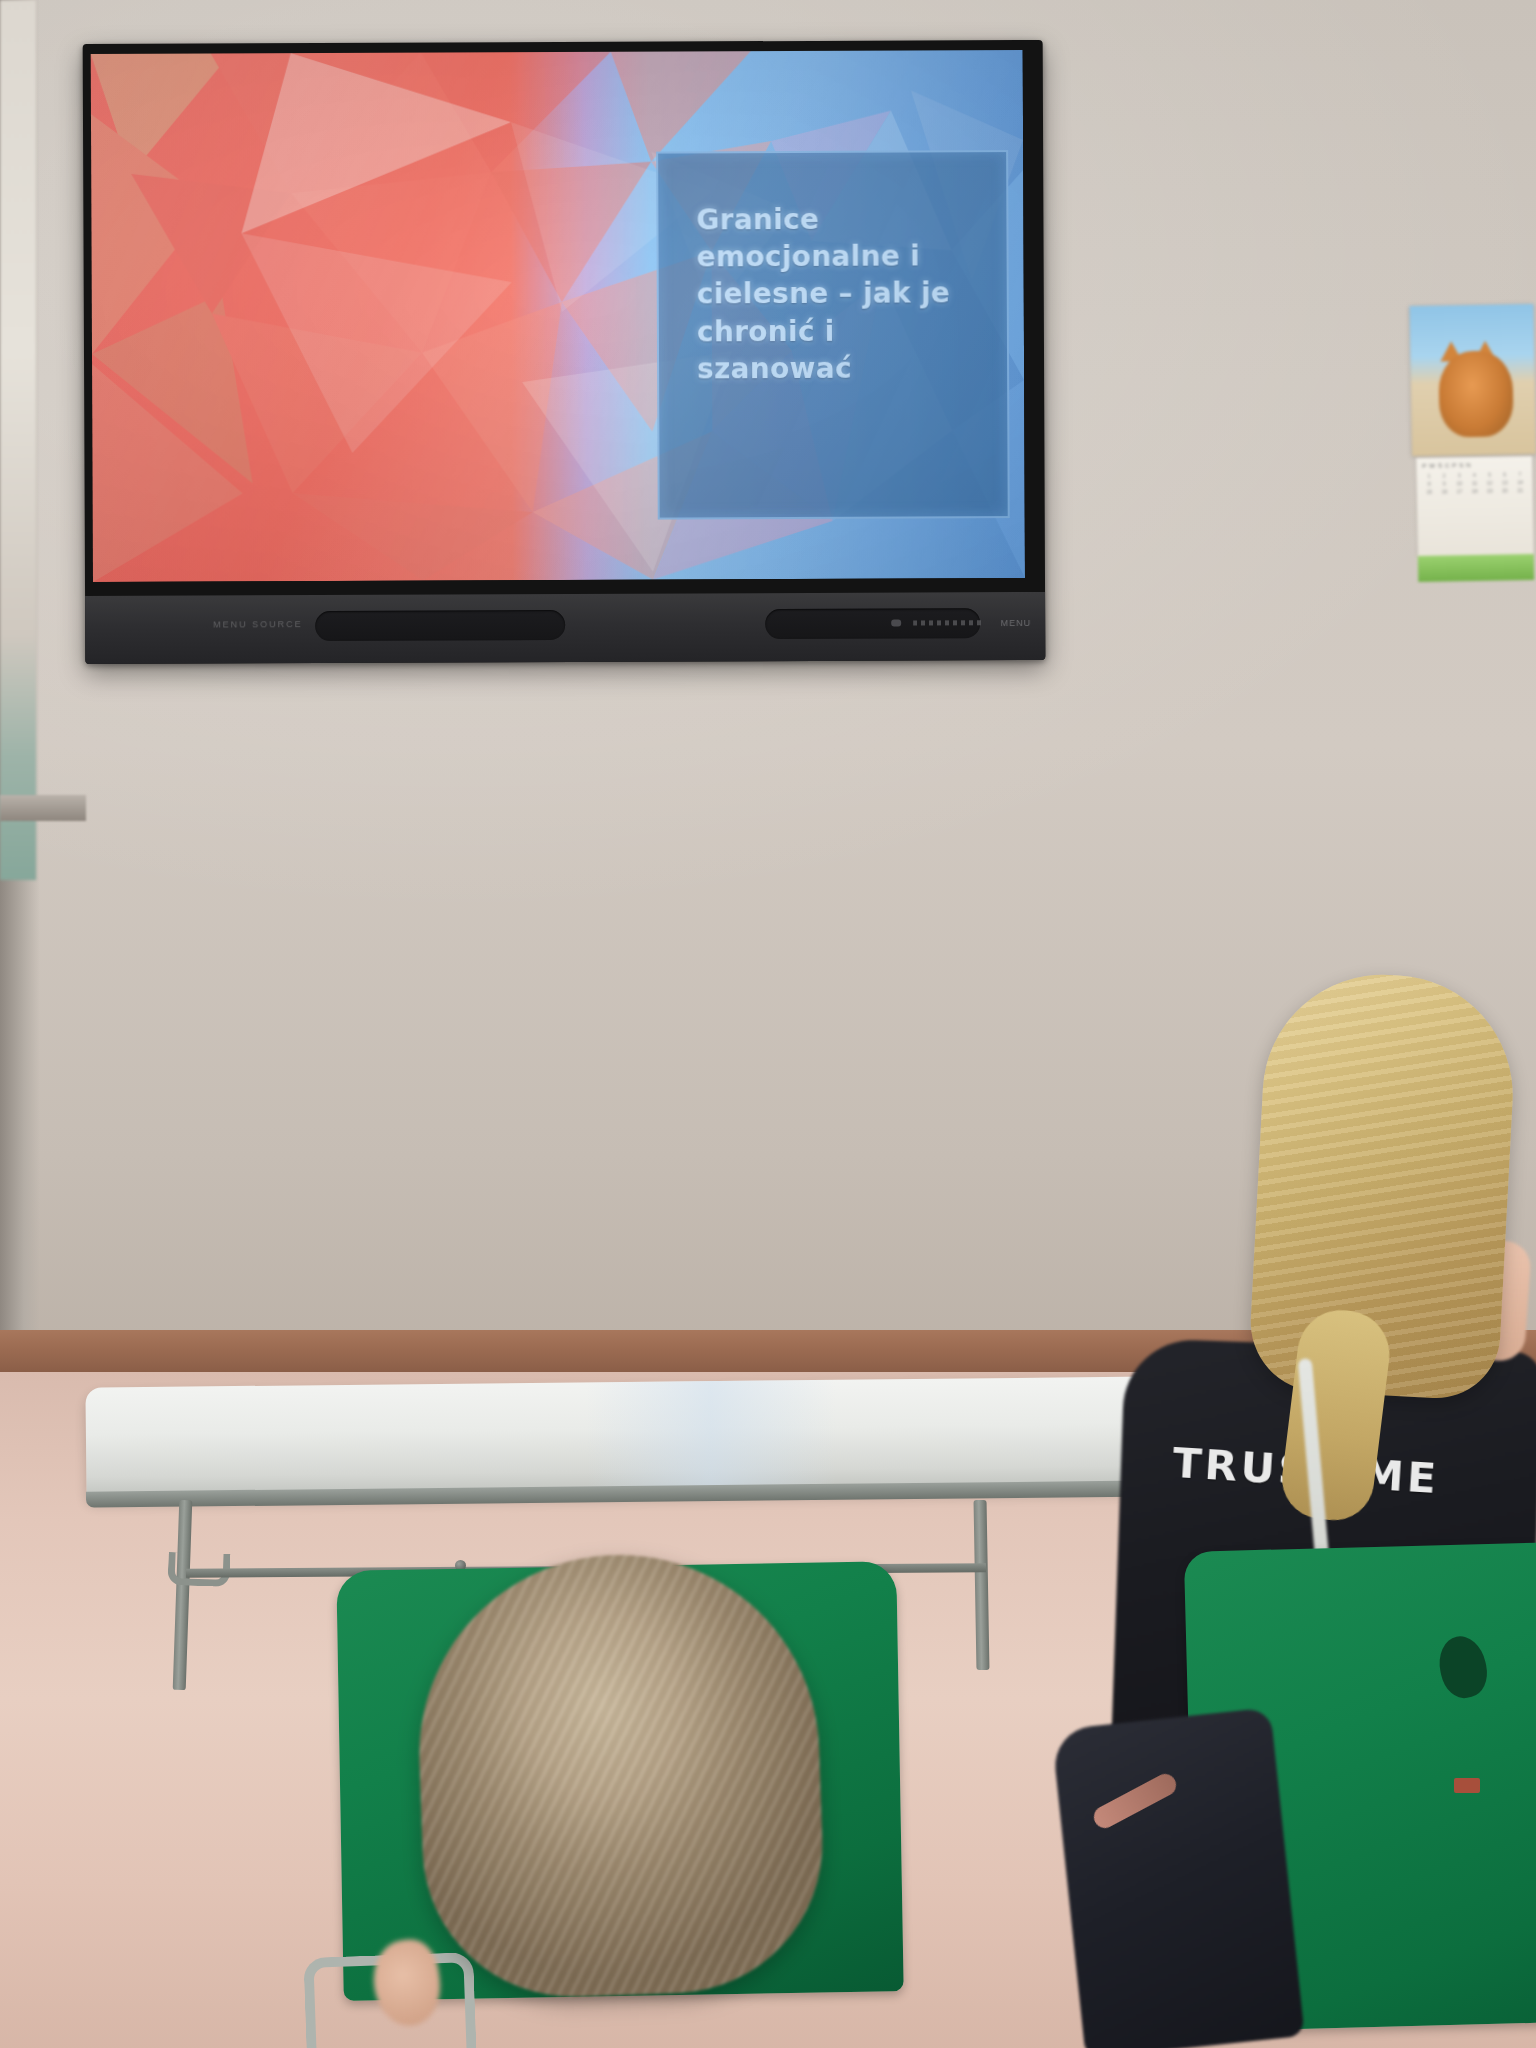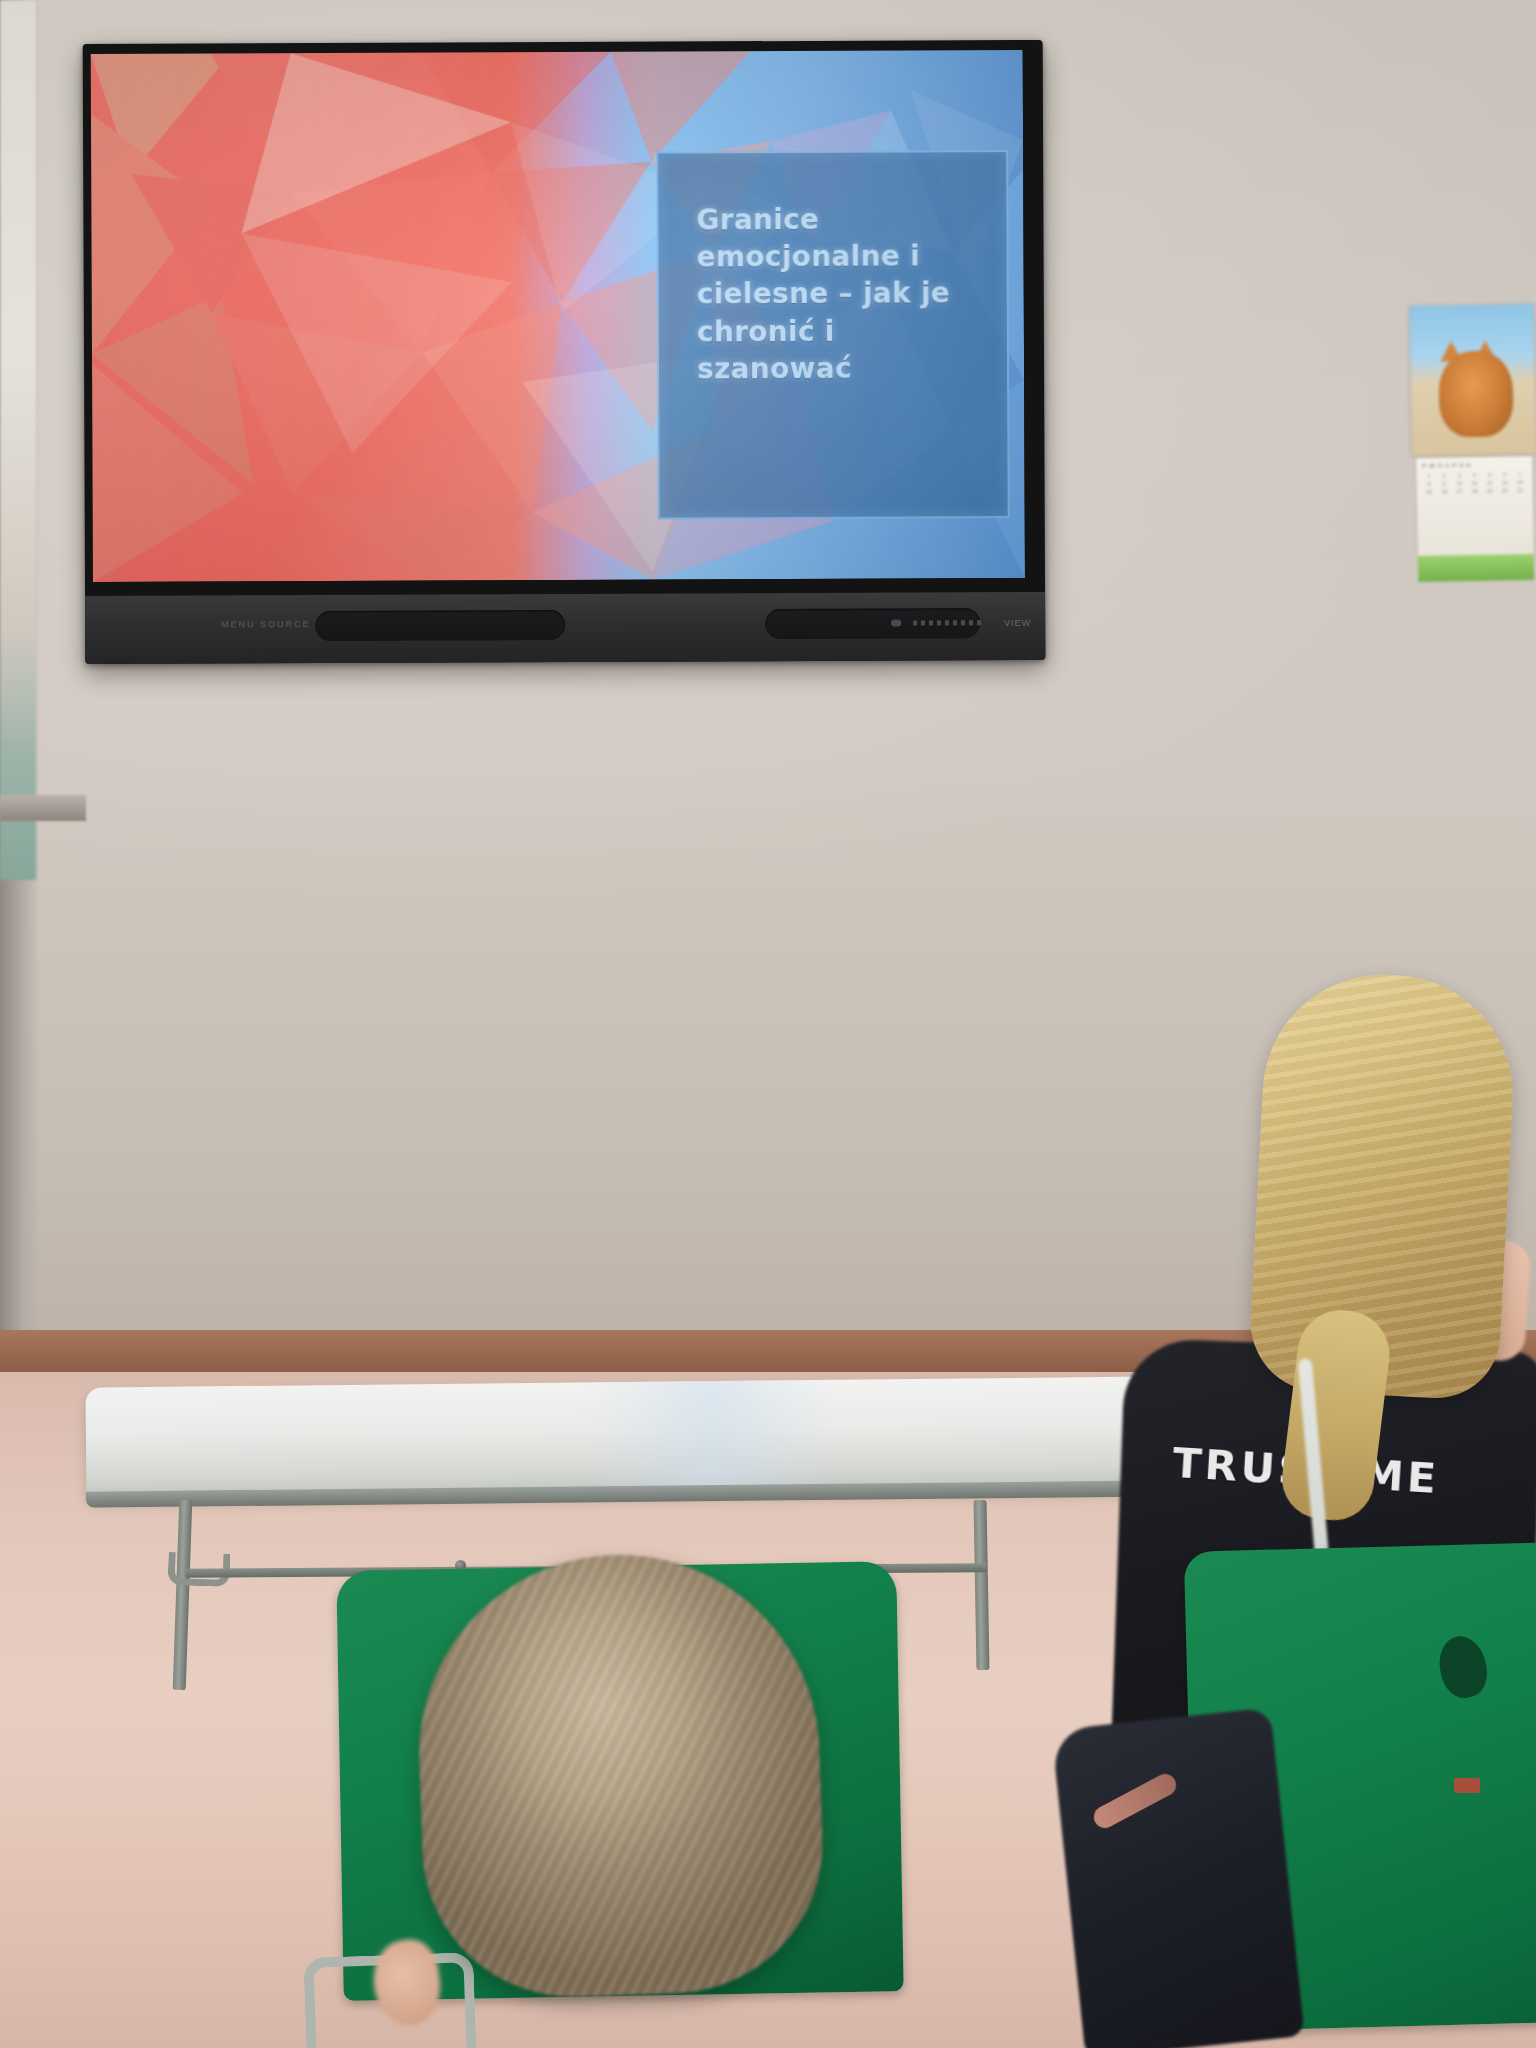--- a/index.html
+++ b/index.html
@@ -63,21 +63,21 @@
     border-radius:0 0 4px 4px;
   }
   .grille{
     position:absolute;top:16px;height:30px;border-radius:15px;
     background:linear-gradient(180deg,#1C1C1F,#161618);
     box-shadow:inset 0 1px 2px rgba(0,0,0,.7);
   }
   .g1{left:230px;width:250px;}
   .g2{left:680px;width:215px;}
   .micro-label{
-    position:absolute;left:136px;top:24px;
+    position:absolute;left:128px;top:24px;
     font-size:9px;letter-spacing:2px;color:#6a6a6c;opacity:.85;
     filter:blur(.5px);
   }
   .brand{
     position:absolute;right:14px;top:26px;
     font-size:9px;letter-spacing:1px;color:#7d7d80;opacity:.8;
     filter:blur(.4px);
   }
   .ir-dot{
     position:absolute;left:806px;top:27px;width:10px;height:7px;border-radius:3px;
@@ -401,21 +401,21 @@
         <div class="slide-vig"></div>
       </div>
     </div>
 
     <div class="tv-bottom">
       <div class="micro-label">MENU  SOURCE</div>
       <div class="grille g1"></div>
       <div class="grille g2"></div>
       <div class="ir-dot"></div>
       <div class="dash"></div>
-      <div class="brand">VIEW</div>
+      <div class="brand">MENU</div>
     </div>
   </div>
 
   <div class="poster blur-soft">
     <div class="poster-photo">
       <div class="cat-ear-l"></div>
       <div class="cat-ear-r"></div>
       <div class="cat"></div>
     </div>
     <div class="poster-cal">

